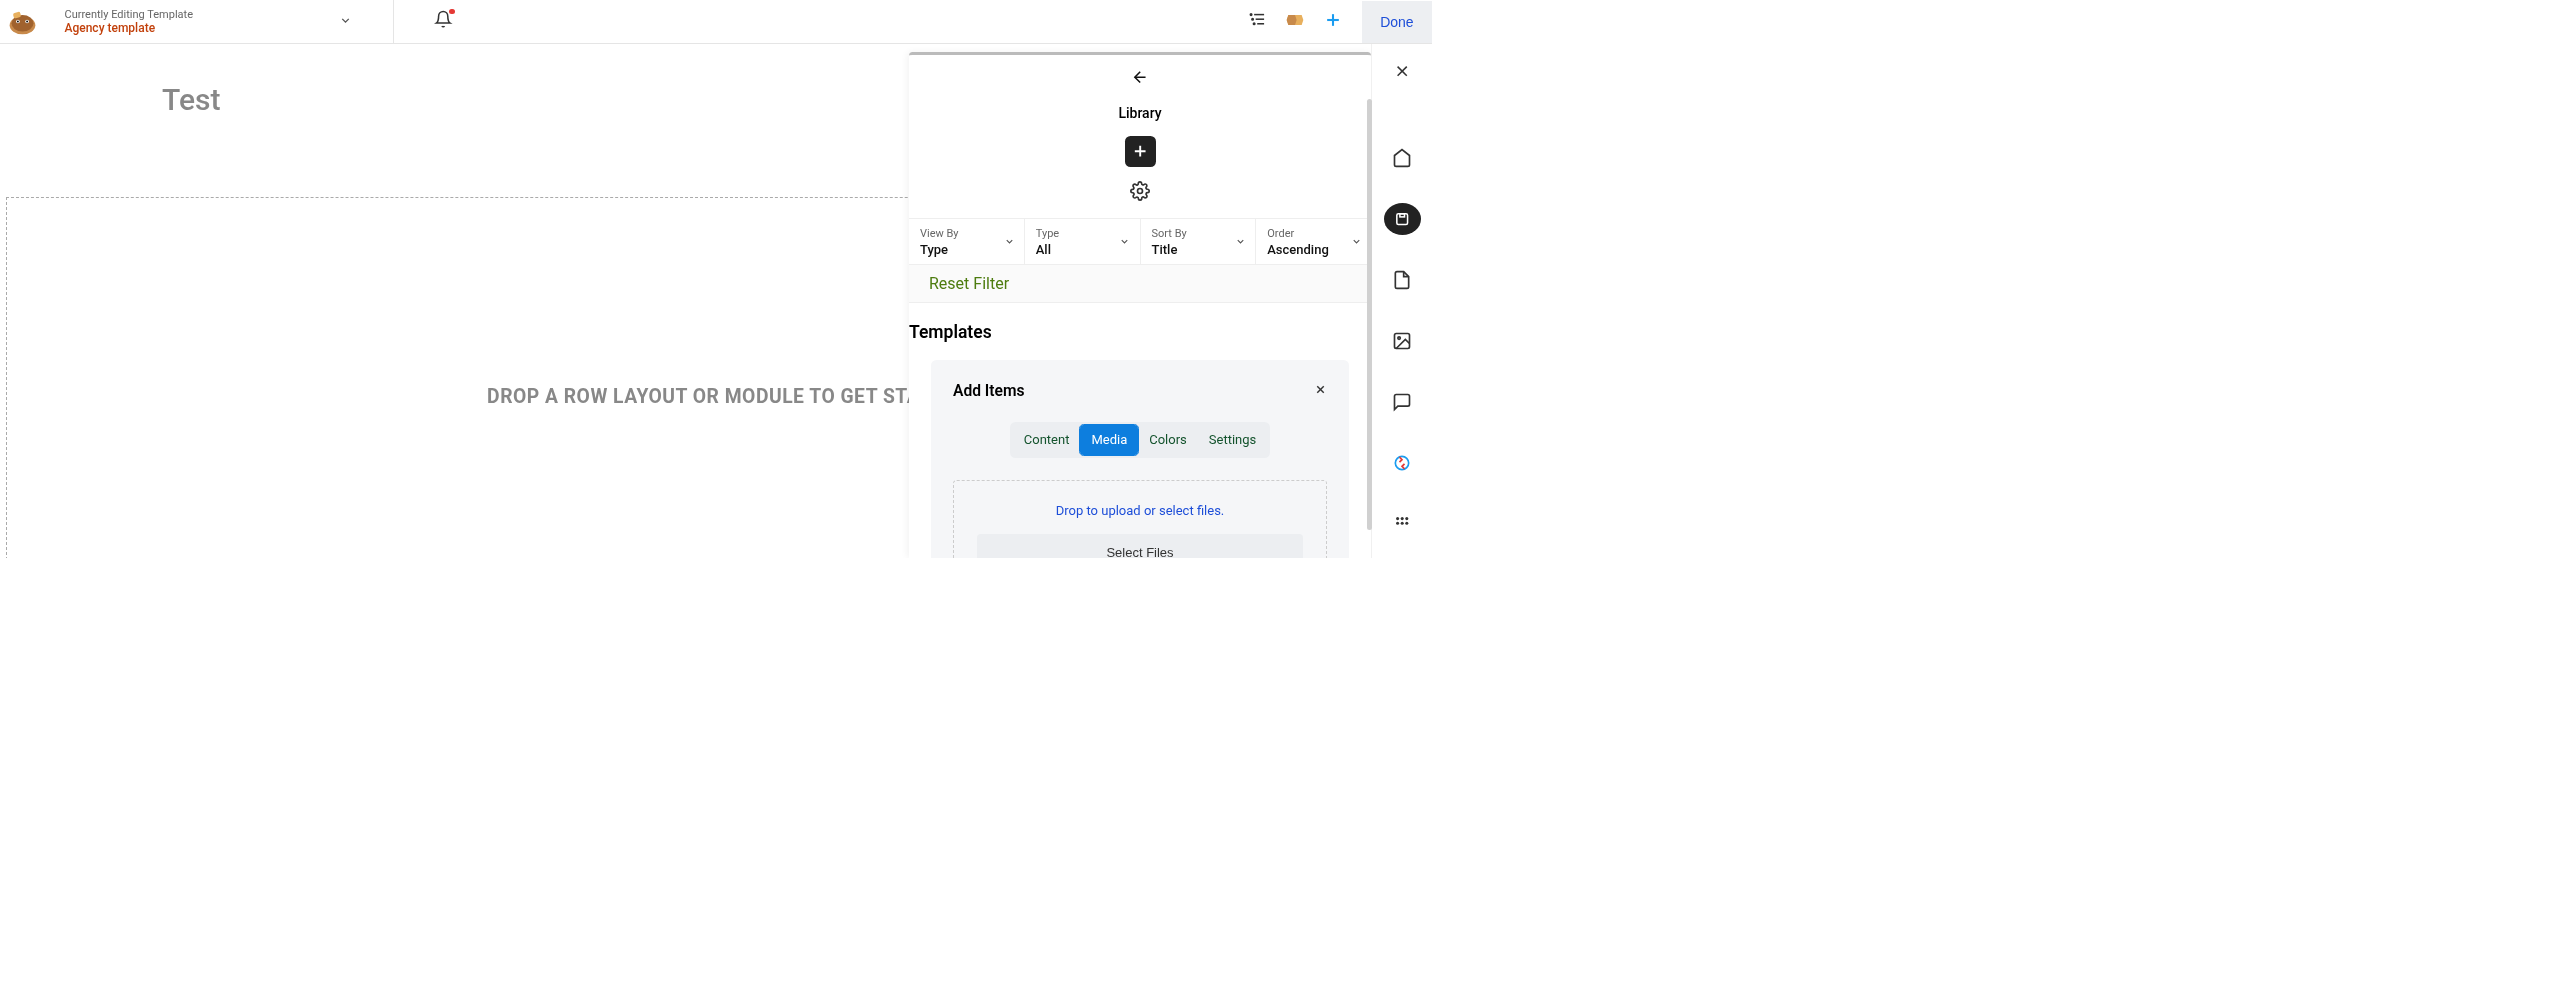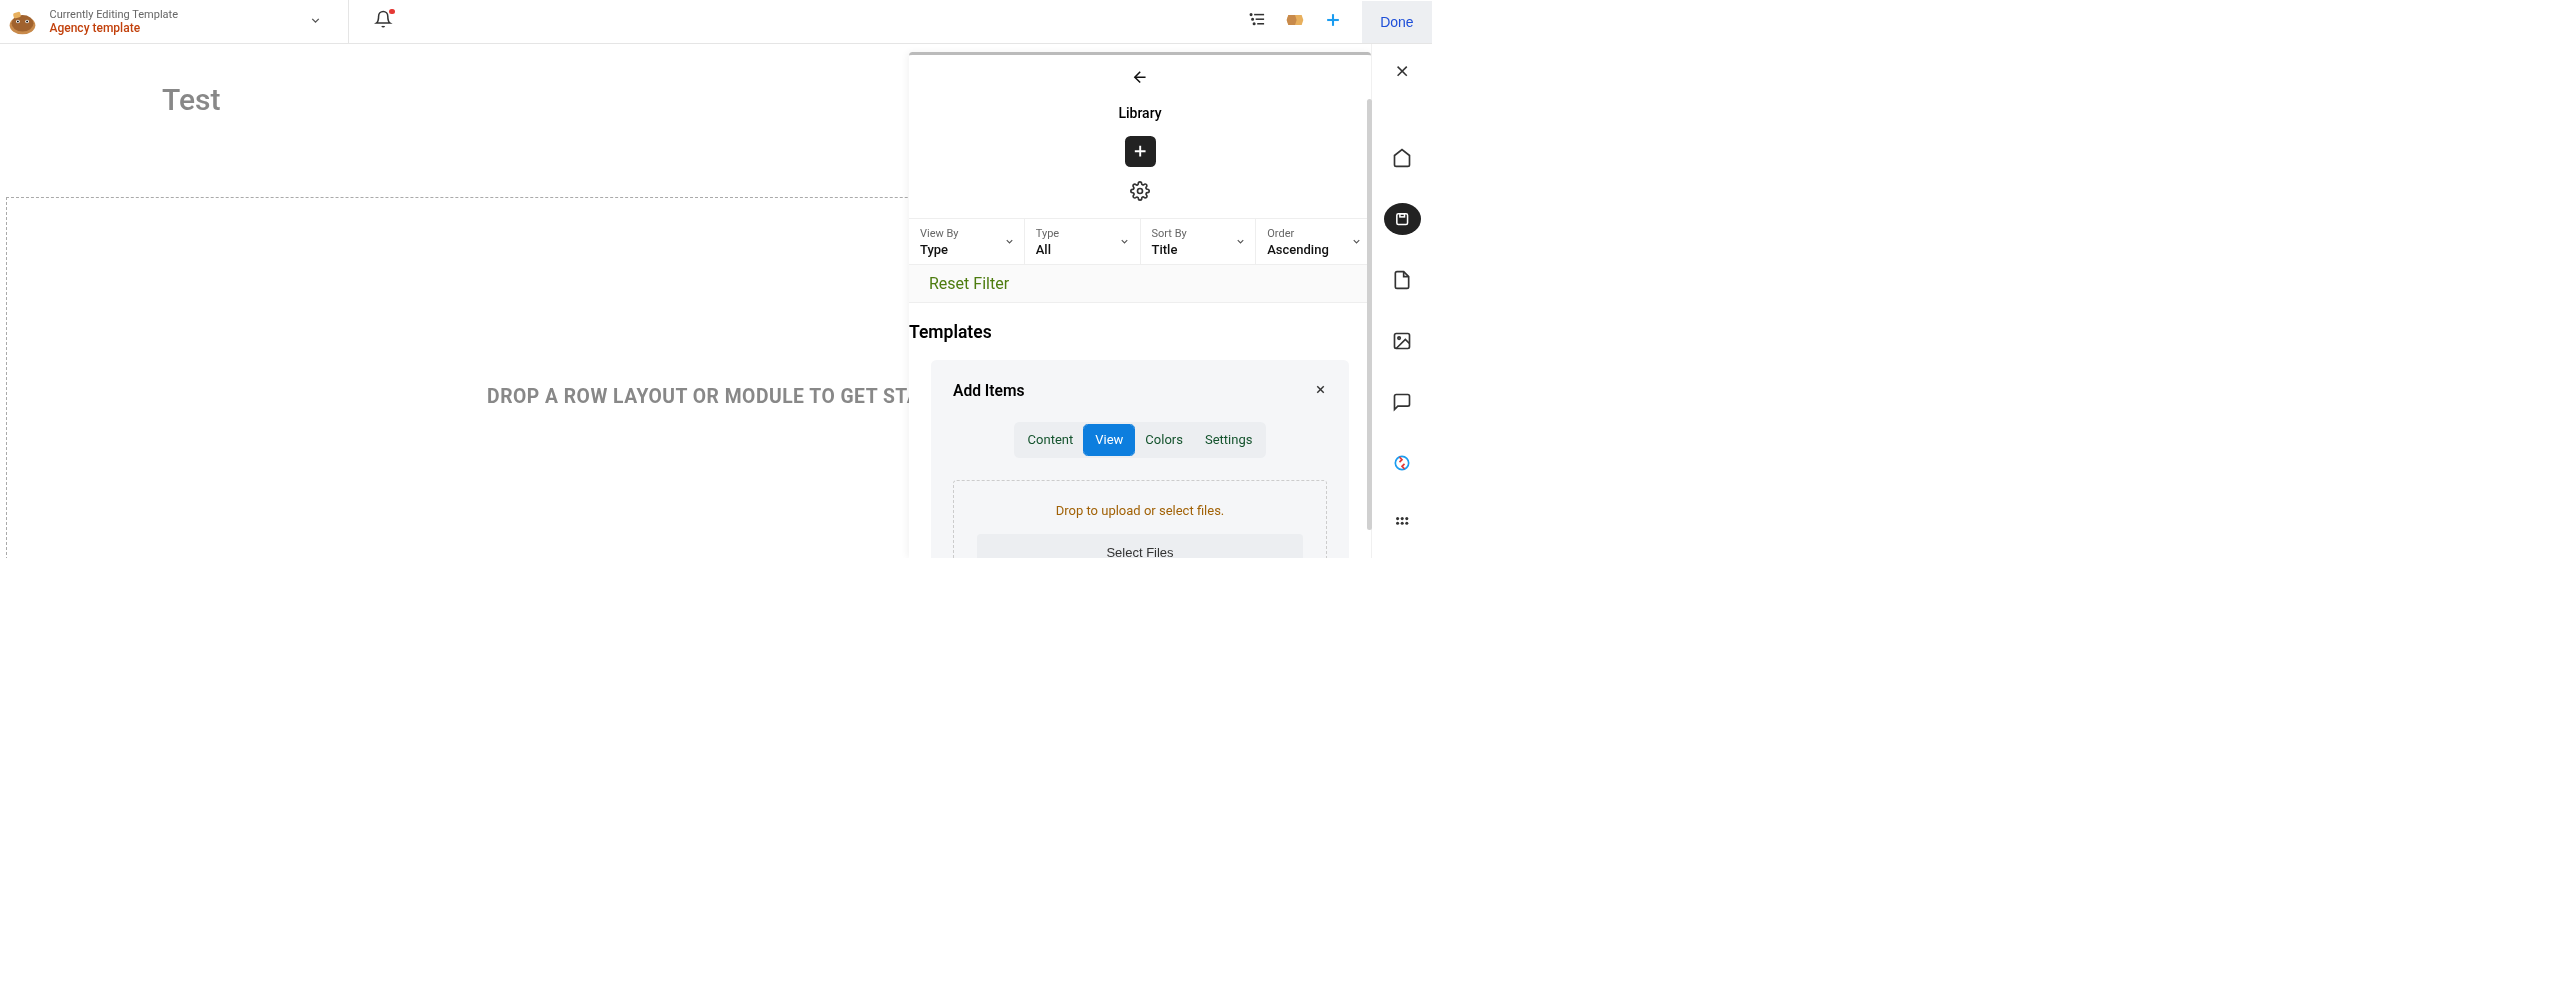--- a/index.html
+++ b/index.html
@@ -1,20 +1,20 @@
 <!DOCTYPE html>
 <html style="font-size:14.7px"><head>
   <meta charset="utf-8">
   <style>
     * { box-sizing: border-box; margin: 0; padding: 0; }
     body { font-family: -apple-system, BlinkMacSystemFont, "Segoe UI", Roboto, sans-serif; background: #fff; width: 1432px; height: 558px; overflow: hidden; position: relative; }
     
     
     .header { height: 44px; border-bottom: 0.9px solid #e5e5e5; display: flex; align-items: center; padding: 0; position: relative; }
-    .header-left { display: flex; align-items: center; gap: 11px; padding-left: 5.5px; }
+    .header-left { display: flex; align-items: center; gap: 26px; padding-left: 5.5px; }
     .logo { width: 33px; height: 33px; display: flex; align-items: center; justify-content: center; }
     .title-block { display: flex; flex-direction: column; line-height: 1.2; }
     .title-small { font-size: 11px; color: #666; }
     .title-large { font-size: 12px; color: #c2410c; font-weight: 500; }
     .chevron { margin-left: 120px; color: #555; cursor: pointer; }
     .vdiv { width: 0.9px; height: 44px; background: #e5e5e5; margin: 0 14.7px; }
     .bell-wrap { position: relative; cursor: pointer; }
     .bell-dot { position: absolute; top: -1.8px; right: -1.8px; width: 5.5px; height: 5.5px; background: #e53935; border-radius: 50%; }
     
     .header-right { position: absolute; right: 0; display: flex; align-items: center; gap: 18.4px; padding-right: 0; }
@@ -52,21 +52,21 @@
     .add-card { margin: 0 22px 22px; background: #f5f6f8; border-radius: 5.5px; padding: 22px; }
     .add-card-hdr { display: flex; justify-content: space-between; align-items: center; margin-bottom: 22px; }
     .add-card-title { font-size: 15.6px; font-weight: 600; }
     .add-card-close { cursor: pointer; color: #333; font-size: 14.7px; }
     
     .tabs { display: flex; justify-content: center; gap: 0; background: #eceef1; border-radius: 5.5px; padding: 2.8px; width: fit-content; margin: 0 auto 22px; }
     .tab { padding: 7.4px 11px; font-size: 13px; color: #14532d; cursor: pointer; border-radius: 3.7px; }
     .tab.active { background: #0d7ede; color: #fff; outline: 1.8px solid #0d7ede; outline-offset: 0.9px;}
     
     .upload-zone { border: 0.9px dashed #ccc; border-radius: 3.7px; padding: 22px; text-align: center; }
-    .upload-text { font-size: 13px; margin-bottom: 16.6px; color: #a16207;}
+    .upload-text { font-size: 13px; margin-bottom: 16.6px; color: #1d4ed8;}
     .select-btn { background: #eceef1; border: none; padding: 11px 129px; font-size: 13px; border-radius: 3.7px; cursor: pointer; color: #333; }
     
     
     .sidebar { position: absolute; right: 0; top: 44px; bottom: 0; width: 61px; background: #fff; display: flex; flex-direction: column; align-items: center; padding-top: 18.4px; gap: 29px; border-left: 0.9px solid #f0f0f0;}
     .sidebar::after{content:''; position:absolute; top:55px; bottom:28px; left:-4.6px; width:4.6px; background:#d0d0d0; border-radius:2.8px;}
     .sb-close { cursor: pointer; color: #333; margin-bottom: 28px;}
     .sb-icon { width: 37px; height: 37px; display: flex; align-items: center; justify-content: center; cursor: pointer; color: #333; border-radius: 50%; }
     .sb-icon.active { background: #222; color: #fff; }
     .sb-grid { margin-top: auto; margin-bottom: 18.4px; }
   </style>
@@ -205,21 +205,21 @@
       <span class="add-card-title">Add Items</span>
       <span class="add-card-close">
         <svg width="13" height="13" viewBox="0 0 24 24" fill="none" stroke="currentColor" stroke-width="2.5">
             <line x1="18" y1="6" x2="6" y2="18"></line>
             <line x1="6" y1="6" x2="18" y2="18"></line>
           </svg>
       </span>
     </div>
     <div class="tabs">
       <div class="tab">Content</div>
-      <div class="tab active">View</div>
+      <div class="tab active">Media</div>
       <div class="tab">Colors</div>
       <div class="tab">Settings</div>
     </div>
     <div class="upload-zone">
       <div class="upload-text">Drop to upload or select files.</div>
       <button class="select-btn">Select Files</button>
     </div>
   </div>
 </div>
 

